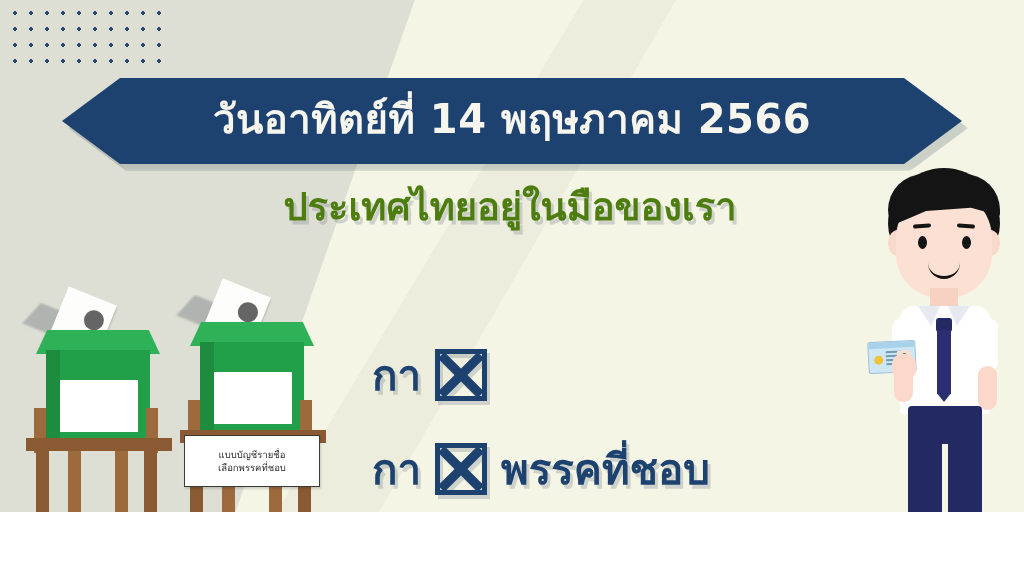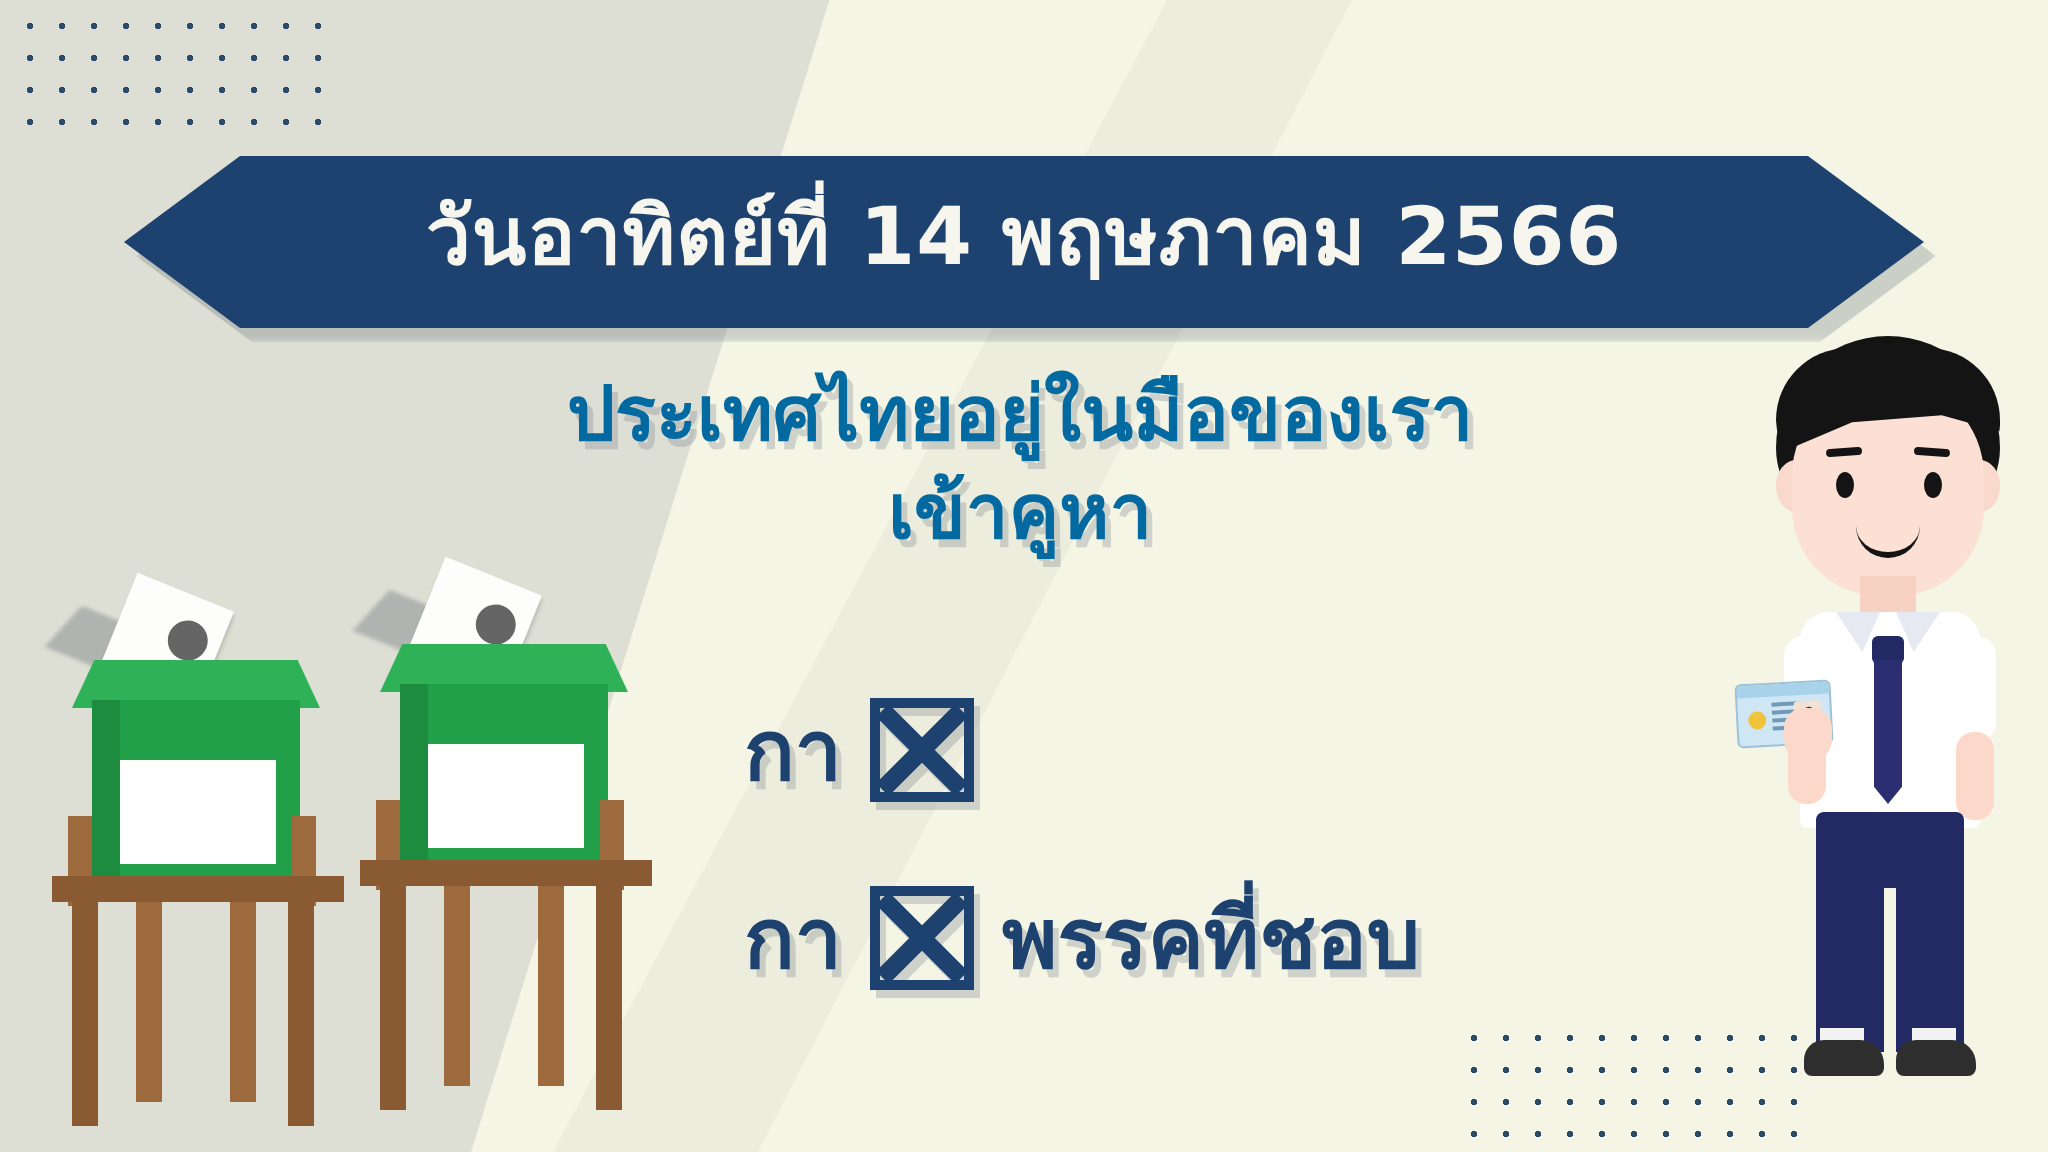--- a/index.html
+++ b/index.html
@@ -3,21 +3,21 @@
 <meta charset="utf-8">
 <style>
   html, body {
     margin: 0;
     padding: 0;
     background: #ffffff;
   }
   #poster {
     position: relative;
     width: 1024px;
-    height: 576px;
+    height: 512px;
     overflow: hidden;
     font-family: "DejaVu Sans", "Liberation Sans", sans-serif;
     background: #dfdfd5;
   }
 
   
   .bg-base {
     position: absolute;
     inset: 0;
     background: #dedfd4;
@@ -82,21 +82,21 @@
     padding-bottom: 4px;
   }
 
   
   .headlines {
     position: absolute;
     left: 170px;
     top: 186px;
     width: 680px;
     text-align: center;
-    color: #0369a1;
+    color: #4d7c0f;
   }
   .hl {
     font-weight: 700;
     line-height: 1.12;
     text-shadow: 3px 4px 0 rgba(120,130,140,.30);
     white-space: nowrap;
   }
   .hl-1 { font-size: 38px; margin-bottom: 6px; }
   .hl-2 { font-size: 38px; }
 
@@ -527,21 +527,20 @@
 
   <div class="banner-wrap">
     <div class="banner-shadow"></div>
     <div class="banner">
       <div class="banner-text">วันอาทิตย์ที่ 14 พฤษภาคม 2566</div>
     </div>
   </div>
 
   <div class="headlines">
     <div class="hl hl-1">ประเทศไทยอยู่ในมือของเรา</div>
-    <div class="hl hl-2">เข้าคูหา</div>
   </div>
 
   <div class="mark-line ml-1">
     <span>กา</span>
     <span class="checkbox"></span>
   </div>
 
   <div class="mark-line ml-2">
     <span>กา</span>
     <span class="checkbox"></span>
@@ -579,20 +578,24 @@
     <div class="box-body"></div>
     <div class="box-shadow-l"></div>
     <div class="box-window"></div>
     <div class="table-side side-l"></div>
     <div class="table-side side-r"></div>
     <div class="table-top"></div>
     <div class="table-leg leg-c"></div>
     <div class="table-leg leg-d"></div>
     <div class="table-leg leg-a"></div>
     <div class="table-leg leg-b"></div>
+    <div class="sign">
+      <div class="sign-line">แบบบัญชีรายชื่อ</div>
+      <div class="sign-line">เลือกพรรคที่ชอบ</div>
+    </div>
   </div>
 
   <div class="person">
     <div class="p-hair-back"></div>
     <div class="p-ear ear-l"></div>
     <div class="p-ear ear-r"></div>
     <div class="p-face"></div>
     <div class="p-hair-front"></div>
     <div class="p-brow brow-l"></div>
     <div class="p-brow brow-r"></div>

